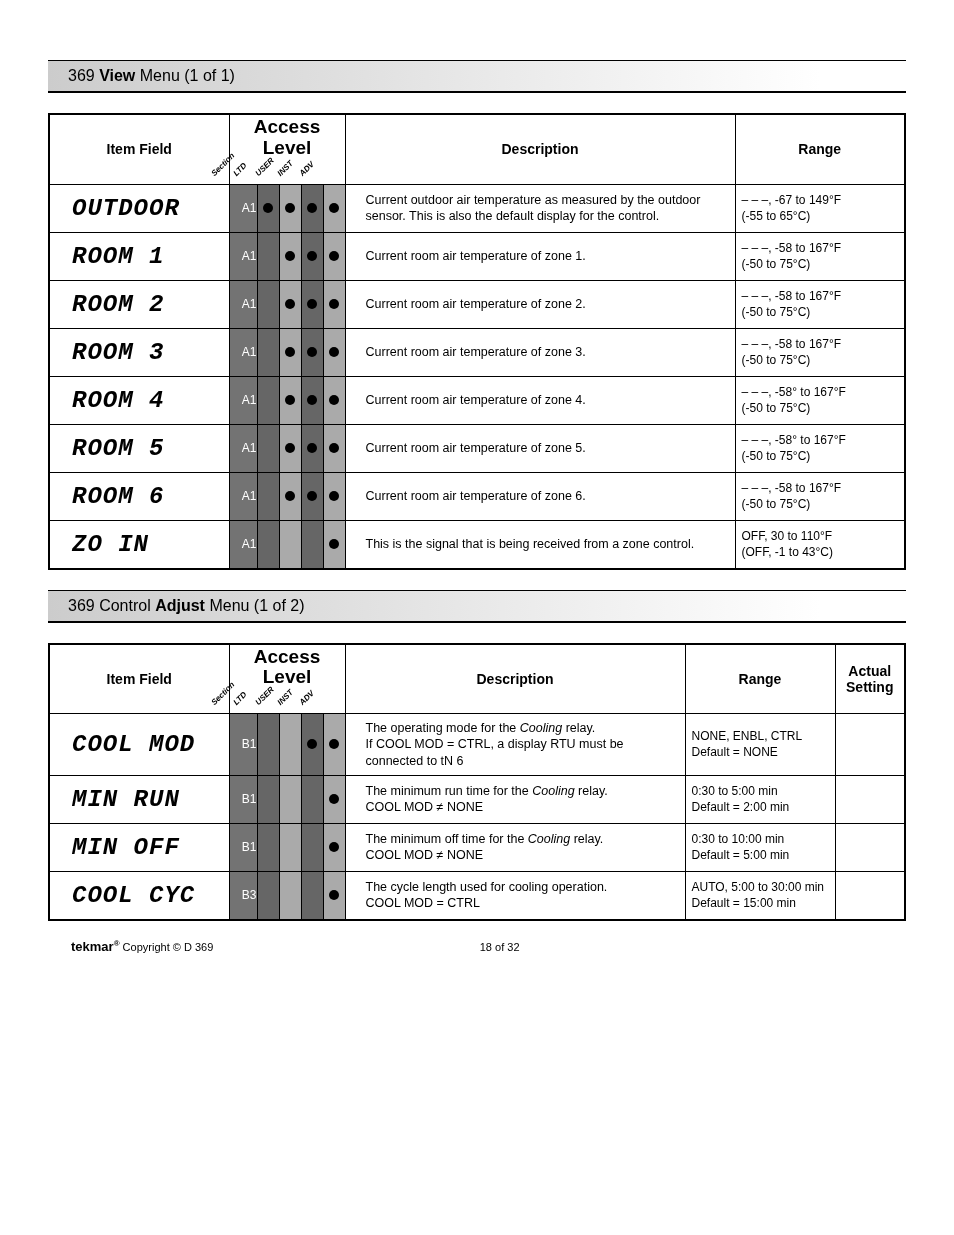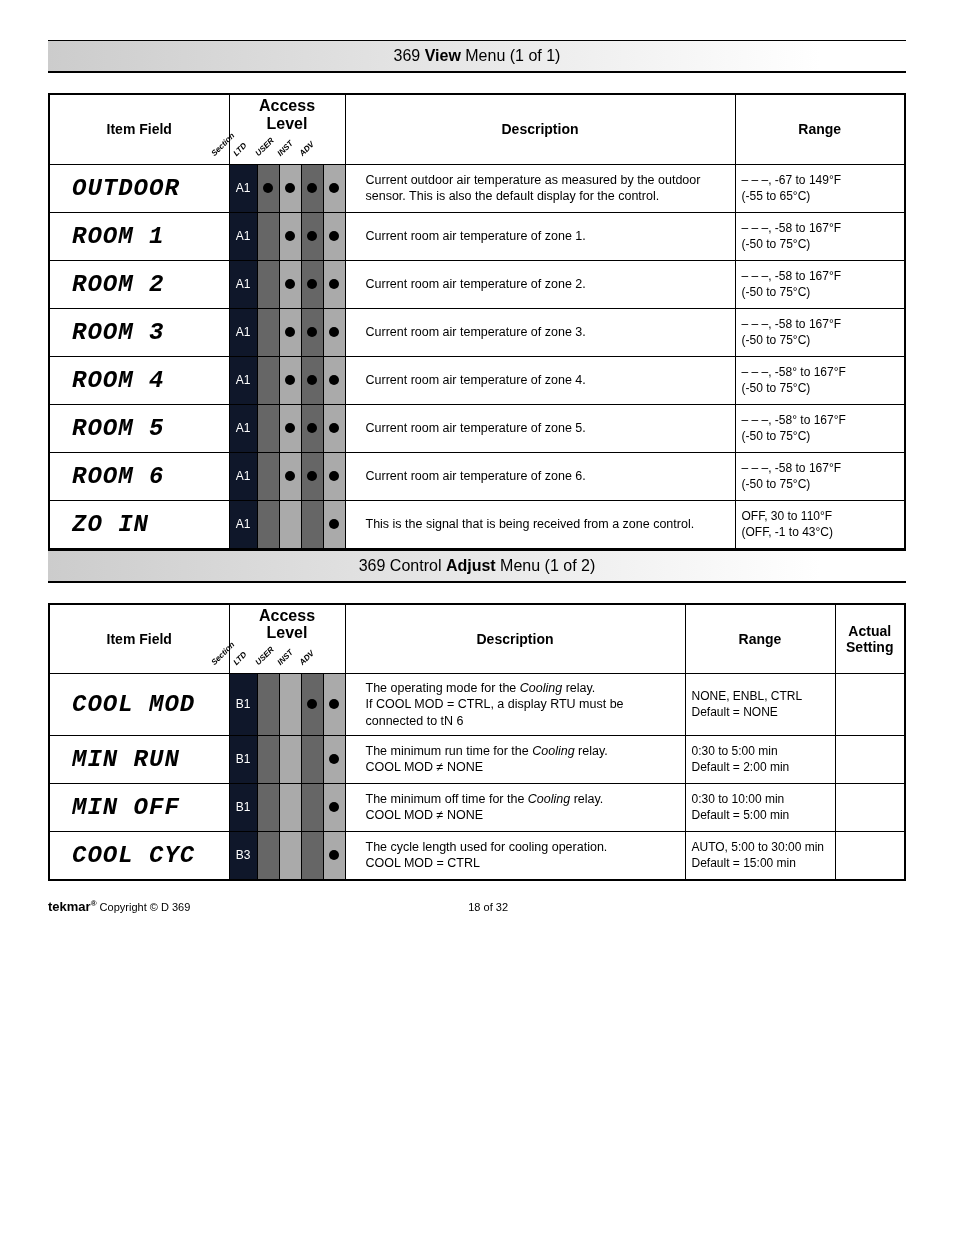--- a/index.html
+++ b/index.html
@@ -11,24 +11,24 @@
     width: 954px;
     margin: 0 auto;
     padding: 40px 48px 20px 48px;
   }
   .section-title {
     border: 1px solid #000;
     border-left: none;
     border-right: none;
     border-bottom-width: 2px;
     background: linear-gradient(to right, #ccc 0%, #fff 90%);
-    padding: 6px 12px;
+    padding: 6px 20px;
     font-size: 16px;
     margin-bottom: 20px;
-    text-align: center;
+    margin-top: 20px;
   }
   .section-title .plain { font-weight: normal; }
   .section-title .bold { font-weight: bold; }
 
   table.menu {
     width: 100%;
     border-collapse: collapse;
     table-layout: fixed;
     border: 2px solid #000;
   }
@@ -56,21 +56,21 @@
     height: 60px;
   }
   .access-label {
     position: absolute;
     top: 2px;
     left: 50%;
     transform: translateX(-50%);
     font-weight: bold;
     text-align: center;
     line-height: 1.1;
-    font-size: 16px;
+    font-size: 19px;
   }
   .diag-hdr {
     position: absolute;
     bottom: 6px;
     font-size: 8px;
     font-style: italic;
     font-weight: bold;
     transform: rotate(-45deg);
     transform-origin: left bottom;
     white-space: nowrap;
@@ -85,23 +85,23 @@
   td.segcell {
     font-family: "Courier New", monospace;
     font-size: 24px;
     font-style: italic;
     font-weight: bold;
     letter-spacing: 1px;
     padding: 10px 22px;
     white-space: nowrap;
   }
   td.section-col {
-    background: #0f172a;
+    background: #737373;
     color: #fff;
-    text-align: center;
+    text-align: right;
     font-size: 12px;
   }
   td.acc-col {
     background: #666;
     text-align: center;
     padding: 0;
   }
   td.acc-col.light { background: #aaa; }
   .dot {
     display: inline-block;
@@ -122,20 +122,21 @@
     margin-top: 40px;
   }
   td.actual { }
 
   .footer {
     margin-top: 18px;
     font-size: 11px;
     display: flex;
     justify-content: space-between;
     align-items: baseline;
+    margin-left: 23px;
   }
   .footer .brand {
     font-weight: bold;
     font-size: 13px;
   }
   .footer .brand sup { font-size: 8px; }
 </style>
 </head>
 <body>
 

